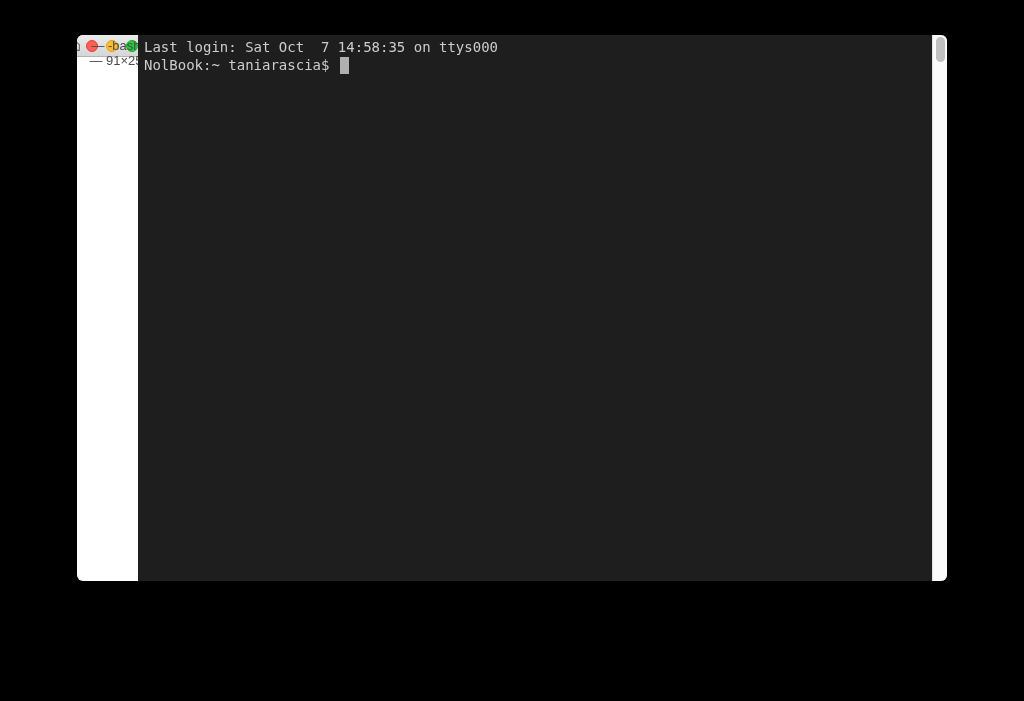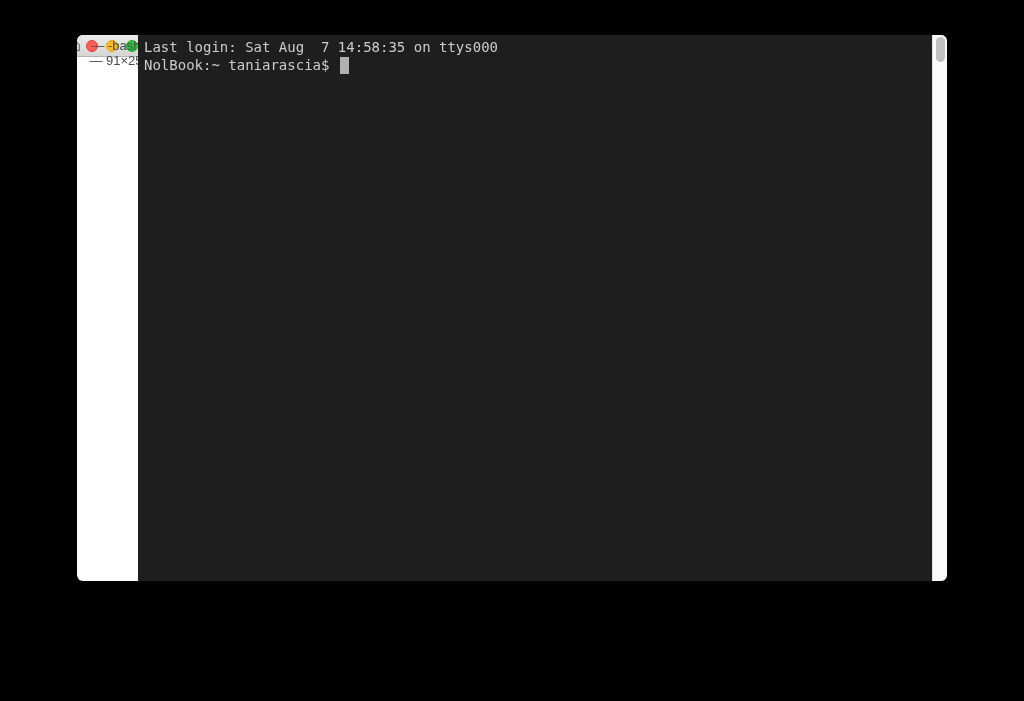--- a/index.html
+++ b/index.html
@@ -129,18 +129,18 @@
     <div class="title">
       <span class="home-icon">
         <svg width="13" height="13" viewBox="0 0 16 16">
           <path d="M8 1.5 L2 7 L2 14 L6 14 L6 10 L10 10 L10 14 L14 14 L14 7 Z" fill="none" stroke="#6b6b6b" stroke-width="1.3"></path>
         </svg>
       </span>
       <span>taniarascia — -bash — 91×25</span>
     </div>
   </div>
   <div class="terminal-body">
-    <div class="terminal-content"><div>Last login: Sat Aug  7 14:58:35 on ttys000</div><div class="prompt-line"><span>NolBook:~ taniarascia$ </span><span class="cursor"></span></div></div>
+    <div class="terminal-content"><div>Last login: Sat Oct  7 14:58:35 on ttys000</div><div class="prompt-line"><span>NolBook:~ taniarascia$ </span><span class="cursor"></span></div></div>
     <div class="scrollbar-track">
       <div class="scrollbar-thumb"></div>
     </div>
   </div>
 </div>
 
 </body></html>

